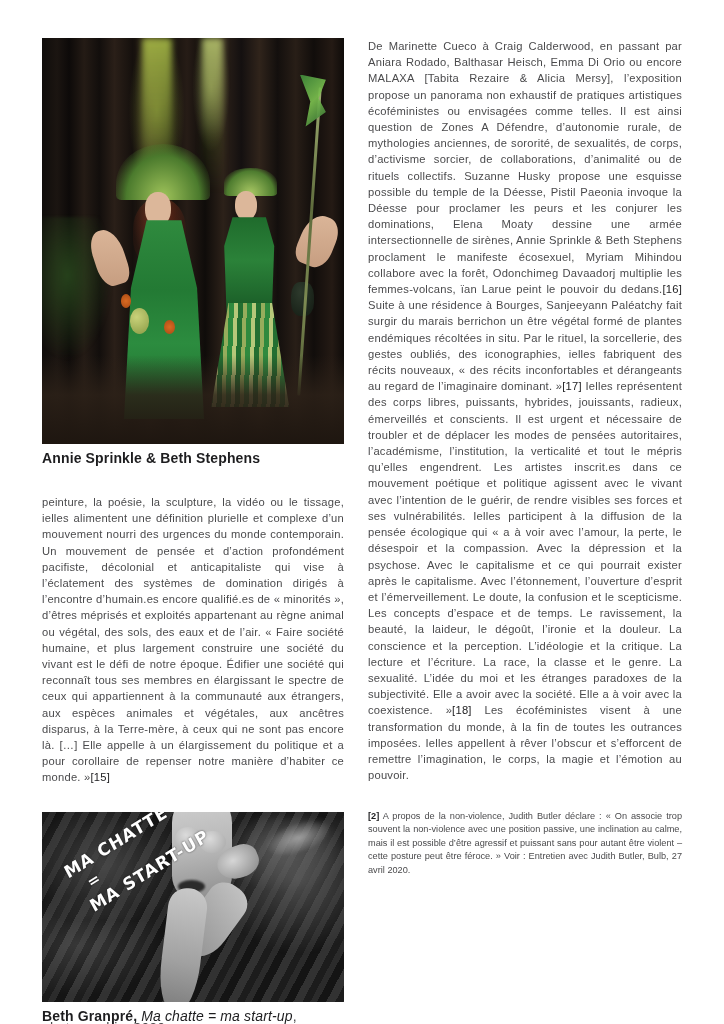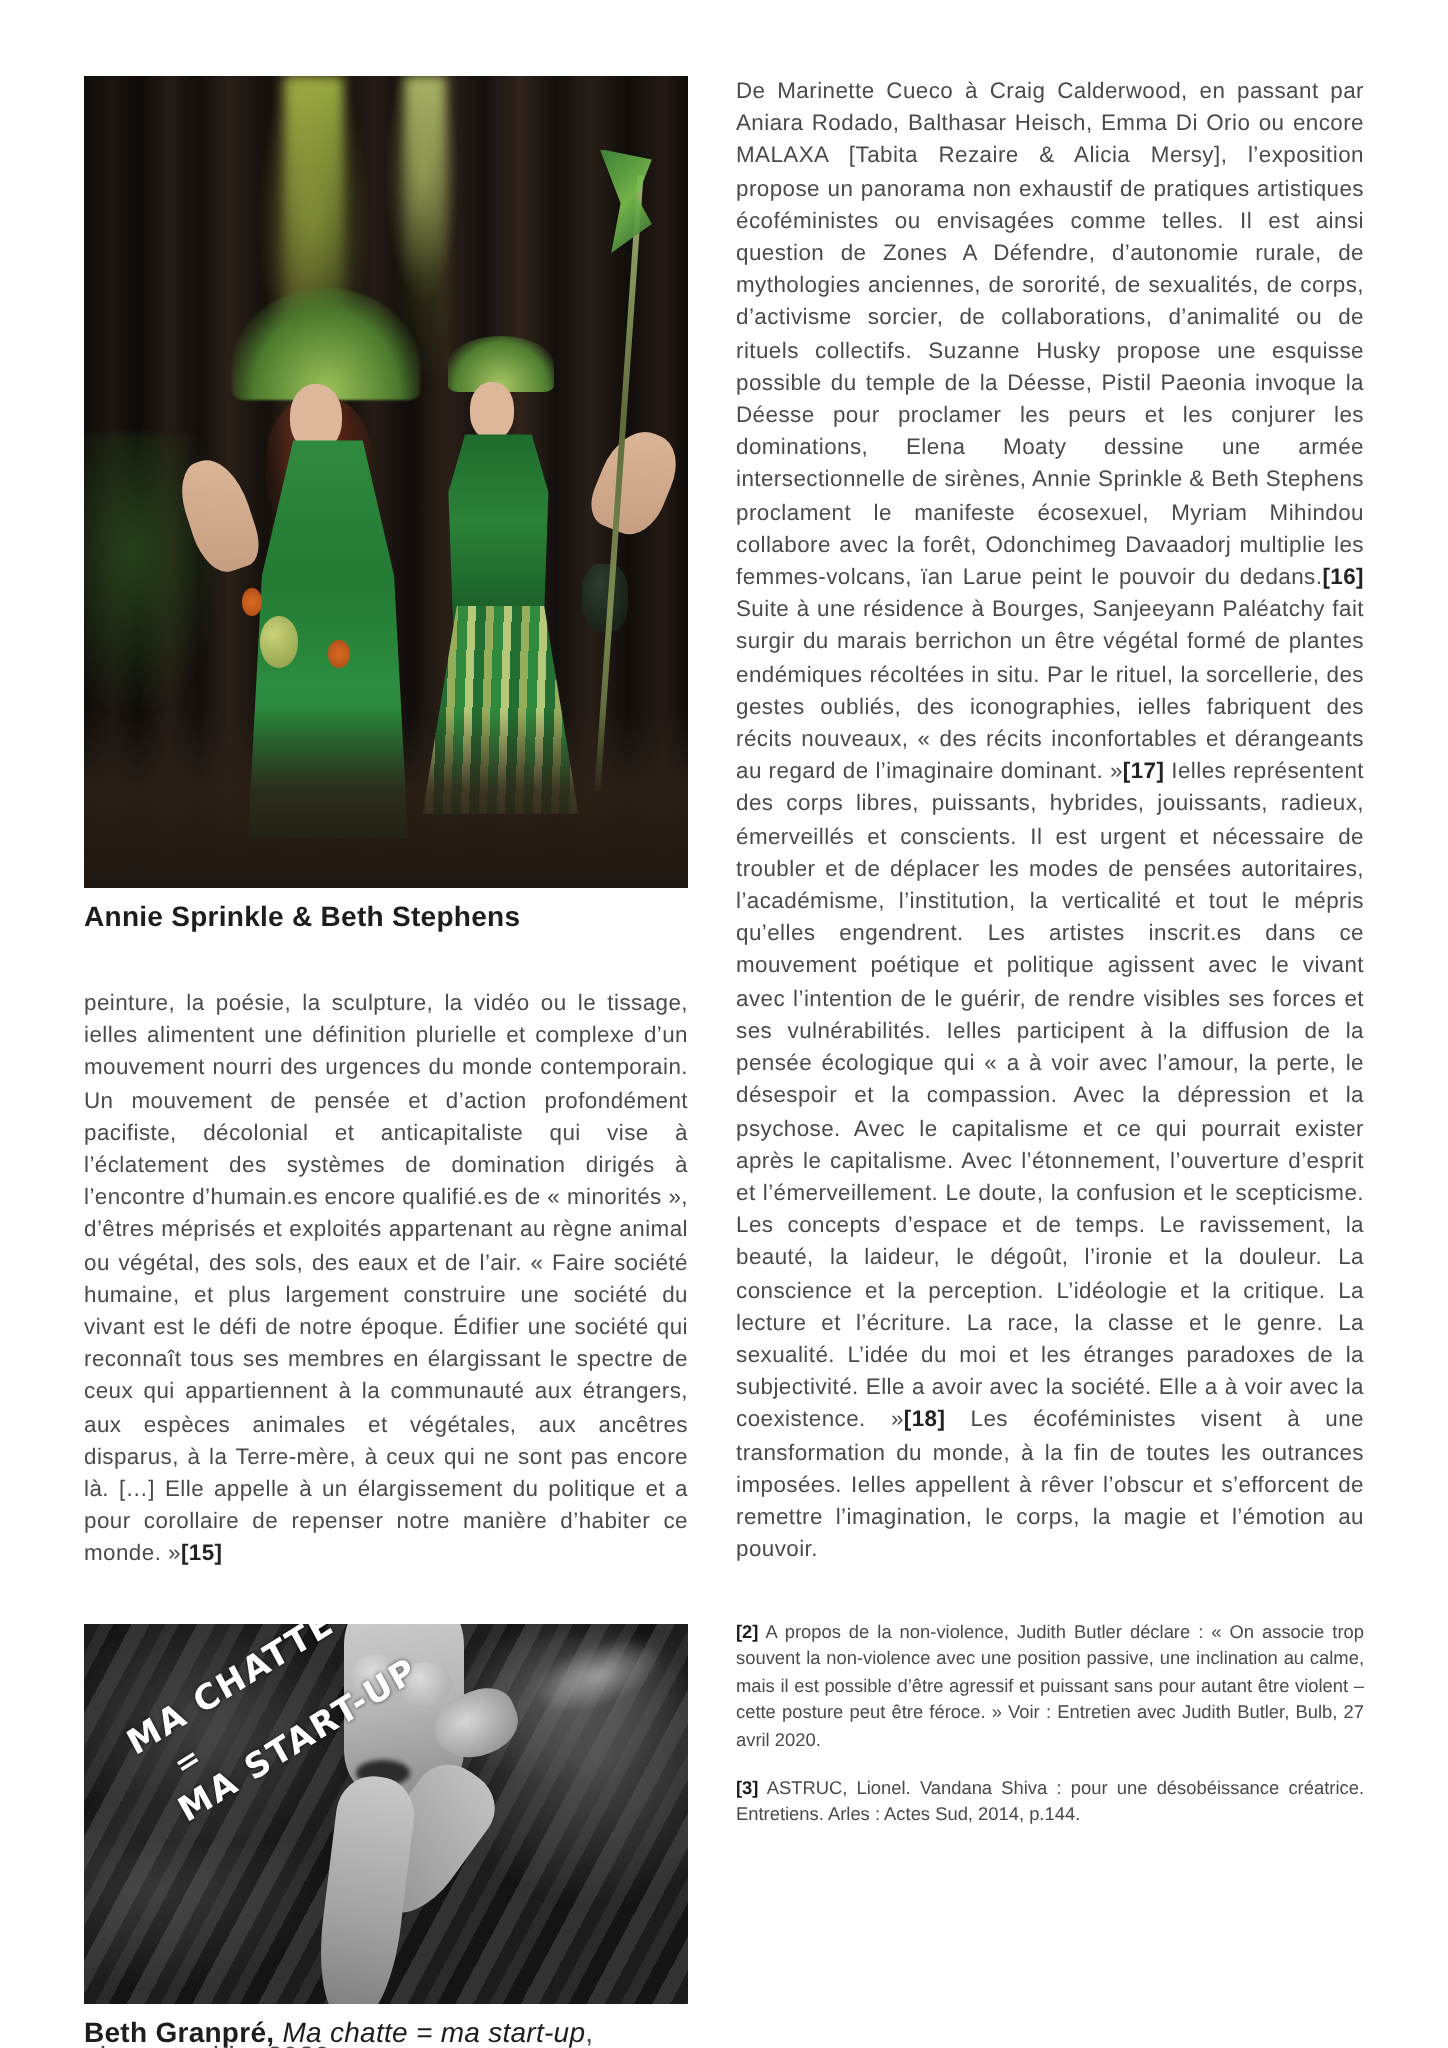--- a/index.html
+++ b/index.html
@@ -35,21 +35,21 @@
 
   .body-text {
     font-size: 11.2px;
     line-height: 16.2px;
     text-align: justify;
     color: #4a4a4c;
     letter-spacing: 0.02em;
   }
   .body-text p { margin: 0; }
   .ref {
-    font-weight: bold;
+    font-weight: normal;
     color: #222224;
   }
 
   
   .figure { margin: 0; }
   .fig-caption {
     font-size: 14px;
     line-height: 12px;
     color: #1d1d1f;
     font-weight: bold;
@@ -451,16 +451,15 @@
   </div>
 
   <div class="col-right">
     <div class="body-text">
       <p><span>De Marinette Cueco à Craig Calderwood, en passant par Aniara Rodado, Balthasar Heisch, Emma Di Orio ou encore MALAXA [Tabita Rezaire &amp; Alicia Mersy], l’exposition propose un panorama non exhaustif de pratiques artistiques écoféministes ou envisagées comme telles. Il est ainsi question de Zones A Défendre, d’autonomie rurale, de mythologies anciennes, de sororité, de sexualités, de corps, d’activisme sorcier, de collaborations, d’animalité ou de rituels collectifs. Suzanne Husky propose une esquisse possible du temple de la Déesse, Pistil Paeonia invoque la Déesse pour proclamer les peurs et les conjurer les dominations, Elena Moaty dessine une armée intersectionnelle de sirènes, Annie Sprinkle &amp; Beth Stephens proclament le manifeste écosexuel, Myriam Mihindou collabore avec la forêt, Odonchimeg Davaadorj multiplie les femmes-volcans, ïan Larue peint le pouvoir du dedans.</span><span class="ref">[16]</span><span> Suite à une résidence à Bourges, Sanjeeyann Paléatchy fait surgir du marais berrichon un être végétal formé de plantes endémiques récoltées in situ. Par le rituel, la sorcellerie, des gestes oubliés, des iconographies, ielles fabriquent des récits nouveaux, « des récits inconfortables et dérangeants au regard de l’imaginaire dominant. »</span><span class="ref">[17]</span><span> Ielles représentent des corps libres, puissants, hybrides, jouissants, radieux, émerveillés et conscients. Il est urgent et nécessaire de troubler et de déplacer les modes de pensées autoritaires, l’académisme, l’institution, la verticalité et tout le mépris qu’elles engendrent. Les artistes inscrit.es dans ce mouvement poétique et politique agissent avec le vivant avec l’intention de le guérir, de rendre visibles ses forces et ses vulnérabilités. Ielles participent à la diffusion de la pensée écologique qui « a à voir avec l’amour, la perte, le désespoir et la compassion. Avec la dépression et la psychose. Avec le capitalisme et ce qui pourrait exister après le capitalisme. Avec l’étonnement, l’ouverture d’esprit et l’émerveillement. Le doute, la confusion et le scepticisme. Les concepts d’espace et de temps. Le ravissement, la beauté, la laideur, le dégoût, l’ironie et la douleur. La conscience et la perception. L’idéologie et la critique. La lecture et l’écriture. La race, la classe et le genre. La sexualité. L’idée du moi et les étranges paradoxes de la subjectivité. Elle a avoir avec la société. Elle a à voir avec la coexistence. »</span><span class="ref">[18]</span><span> Les écoféministes visent à une transformation du monde, à la fin de toutes les outrances imposées. Ielles appellent à rêver l’obscur et s’efforcent de remettre l’imagination, le corps, la magie et l’émotion au pouvoir.</span></p>
     </div>
   </div>
 
   <div class="notes">
     <p><span class="num">[2]</span><span> A propos de la non-violence, Judith Butler déclare : « On associe trop souvent la non-violence avec une position passive, une inclination au calme, mais il est possible d’être agressif et puissant sans pour autant être violent – cette posture peut être féroce. » Voir : Entretien avec Judith Butler, Bulb, 27 avril 2020.</span></p>
-    <p><span class="num">[3]</span><span> ASTRUC, Lionel. Vandana Shiva : pour une désobéissance créatrice. Entretiens. Arles : Actes Sud, 2014, p.144.</span></p>
   </div>
 
 </div>
 
 </body></html>

